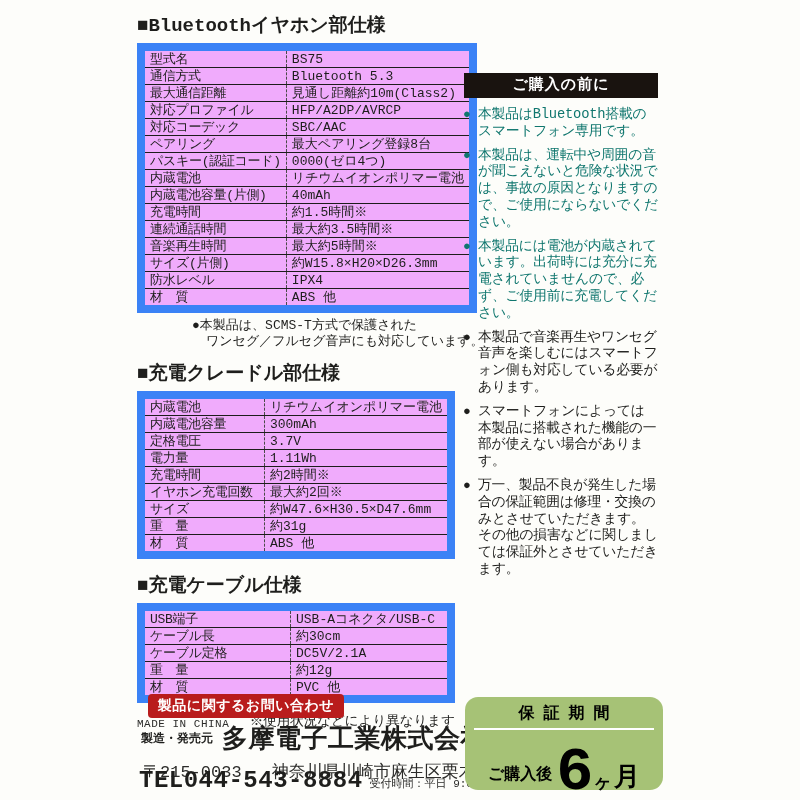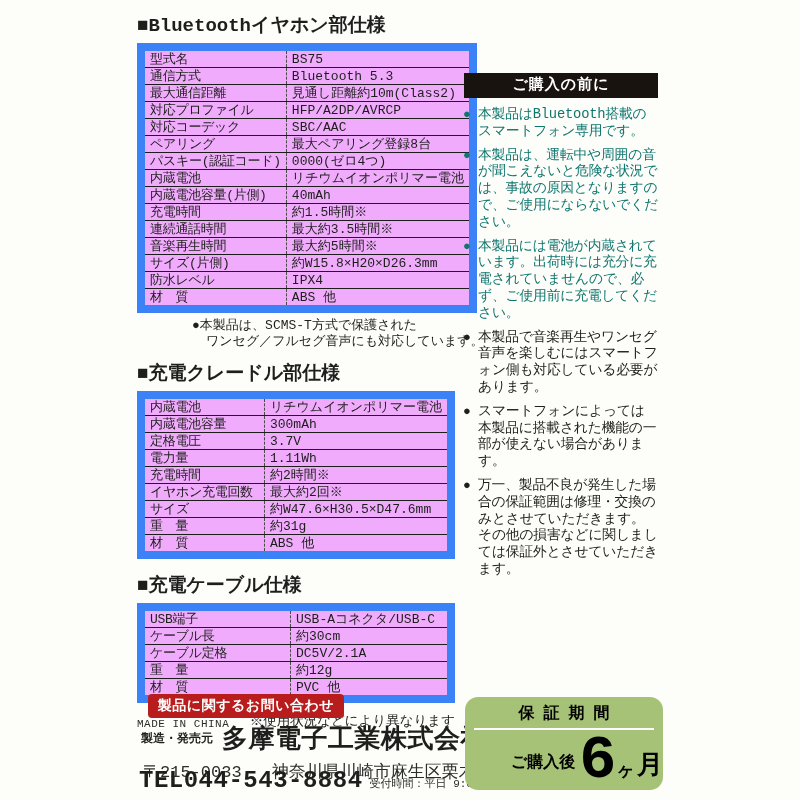--- a/index.html
+++ b/index.html
@@ -51,21 +51,21 @@
   .address-row{position:absolute;left:143px;top:760px;font-size:17px;display:flex;gap:30px;color:#2c2c2a;white-space:nowrap;}
   .tel-row{position:absolute;left:139px;top:769px;display:flex;align-items:flex-end;gap:7px;white-space:nowrap;}
   .tel-group{font-size:24px;font-weight:bold;letter-spacing:0.5px;line-height:1;}
   .hours{font-size:11px;padding-bottom:2px;color:#2c2c2a;}
   .warranty{
     position:absolute;left:465px;top:697px;width:198px;height:93px;
     background:#a6c276;border-radius:13px;color:#000000;
   }
   .w-title{text-align:center;font-size:16px;font-weight:bold;letter-spacing:9px;text-indent:9px;padding-top:6px;}
   .w-line{border-top:2px solid #fff;margin:4px 9px 0 9px;}
-  .w-body{display:flex;align-items:flex-end;justify-content:flex-end;gap:2px;padding-top:4px;}
+  .w-body{display:flex;align-items:flex-end;justify-content:center;gap:2px;padding-top:16px;}
   .w-prefix{font-size:16px;font-weight:bold;margin:0 2px 16px 0;}
   .w-number{font-size:62px;font-weight:bold;line-height:0.88;letter-spacing:-2px;}
   .w-unit-small{font-size:18px;font-weight:bold;margin-bottom:7px;}
   .w-unit-large{font-size:26px;font-weight:bold;margin-bottom:7px;}
 </style>
 </head>
 <body>
 
 <div class="page">
 

